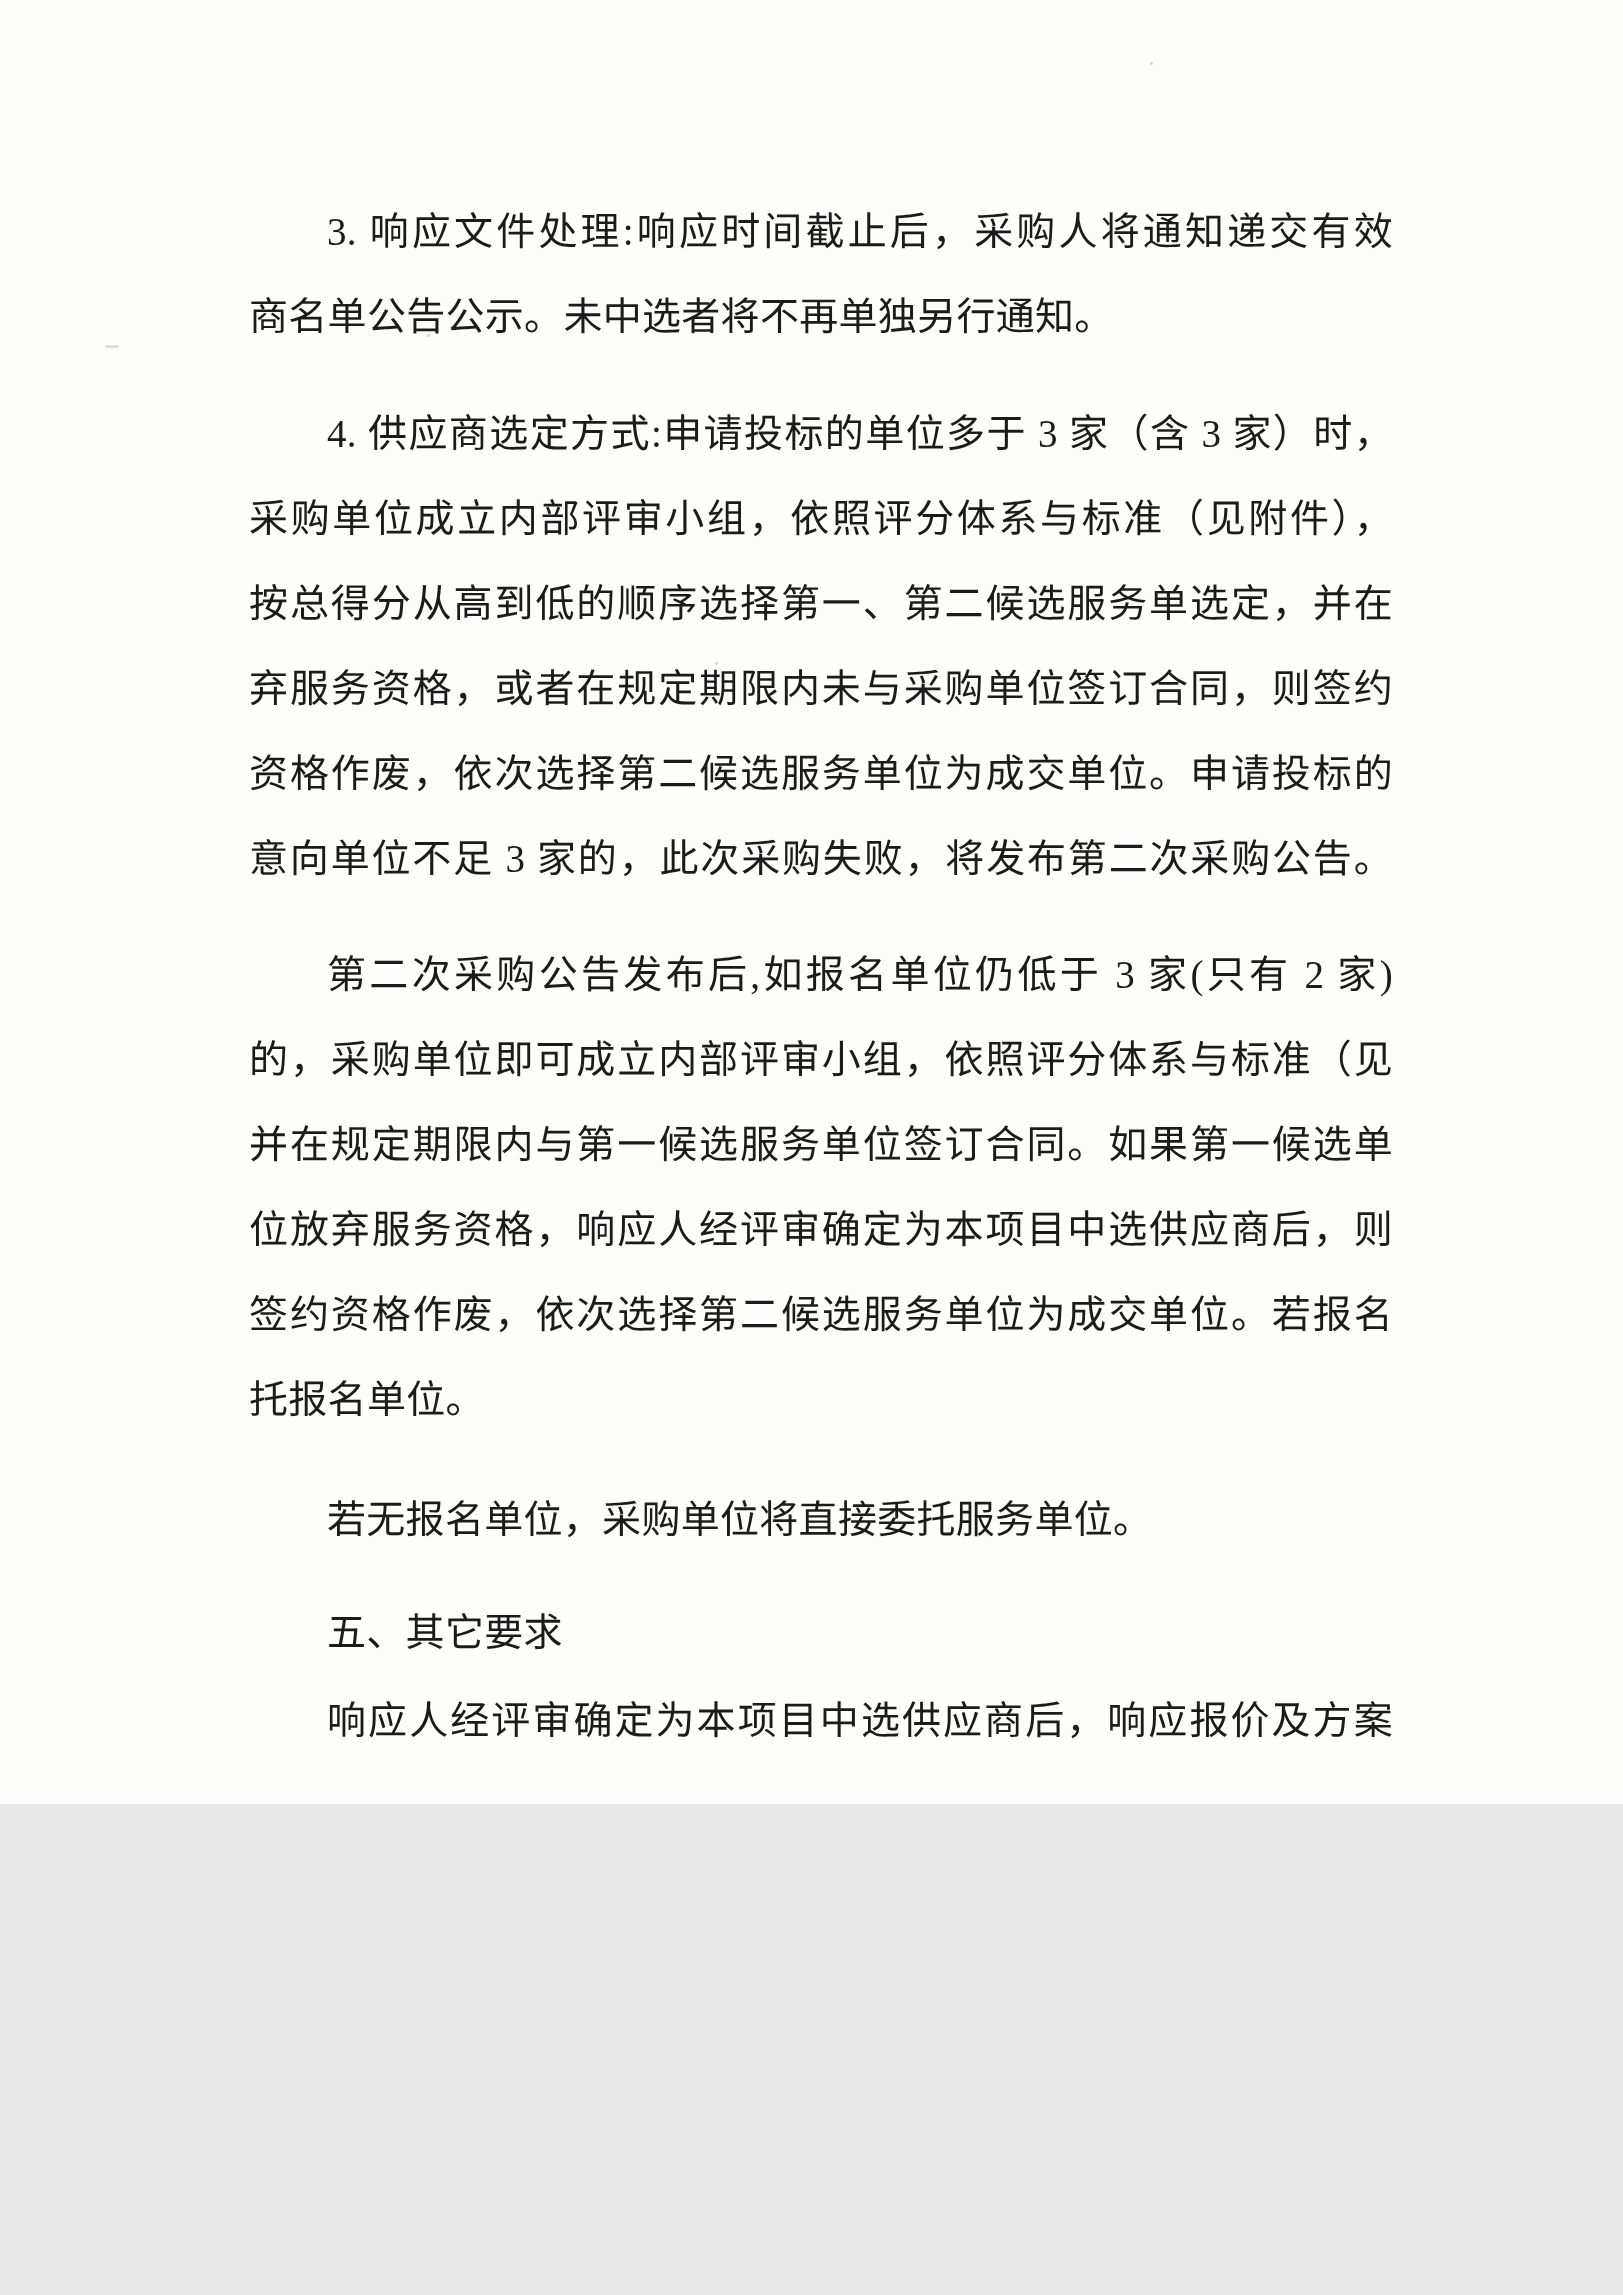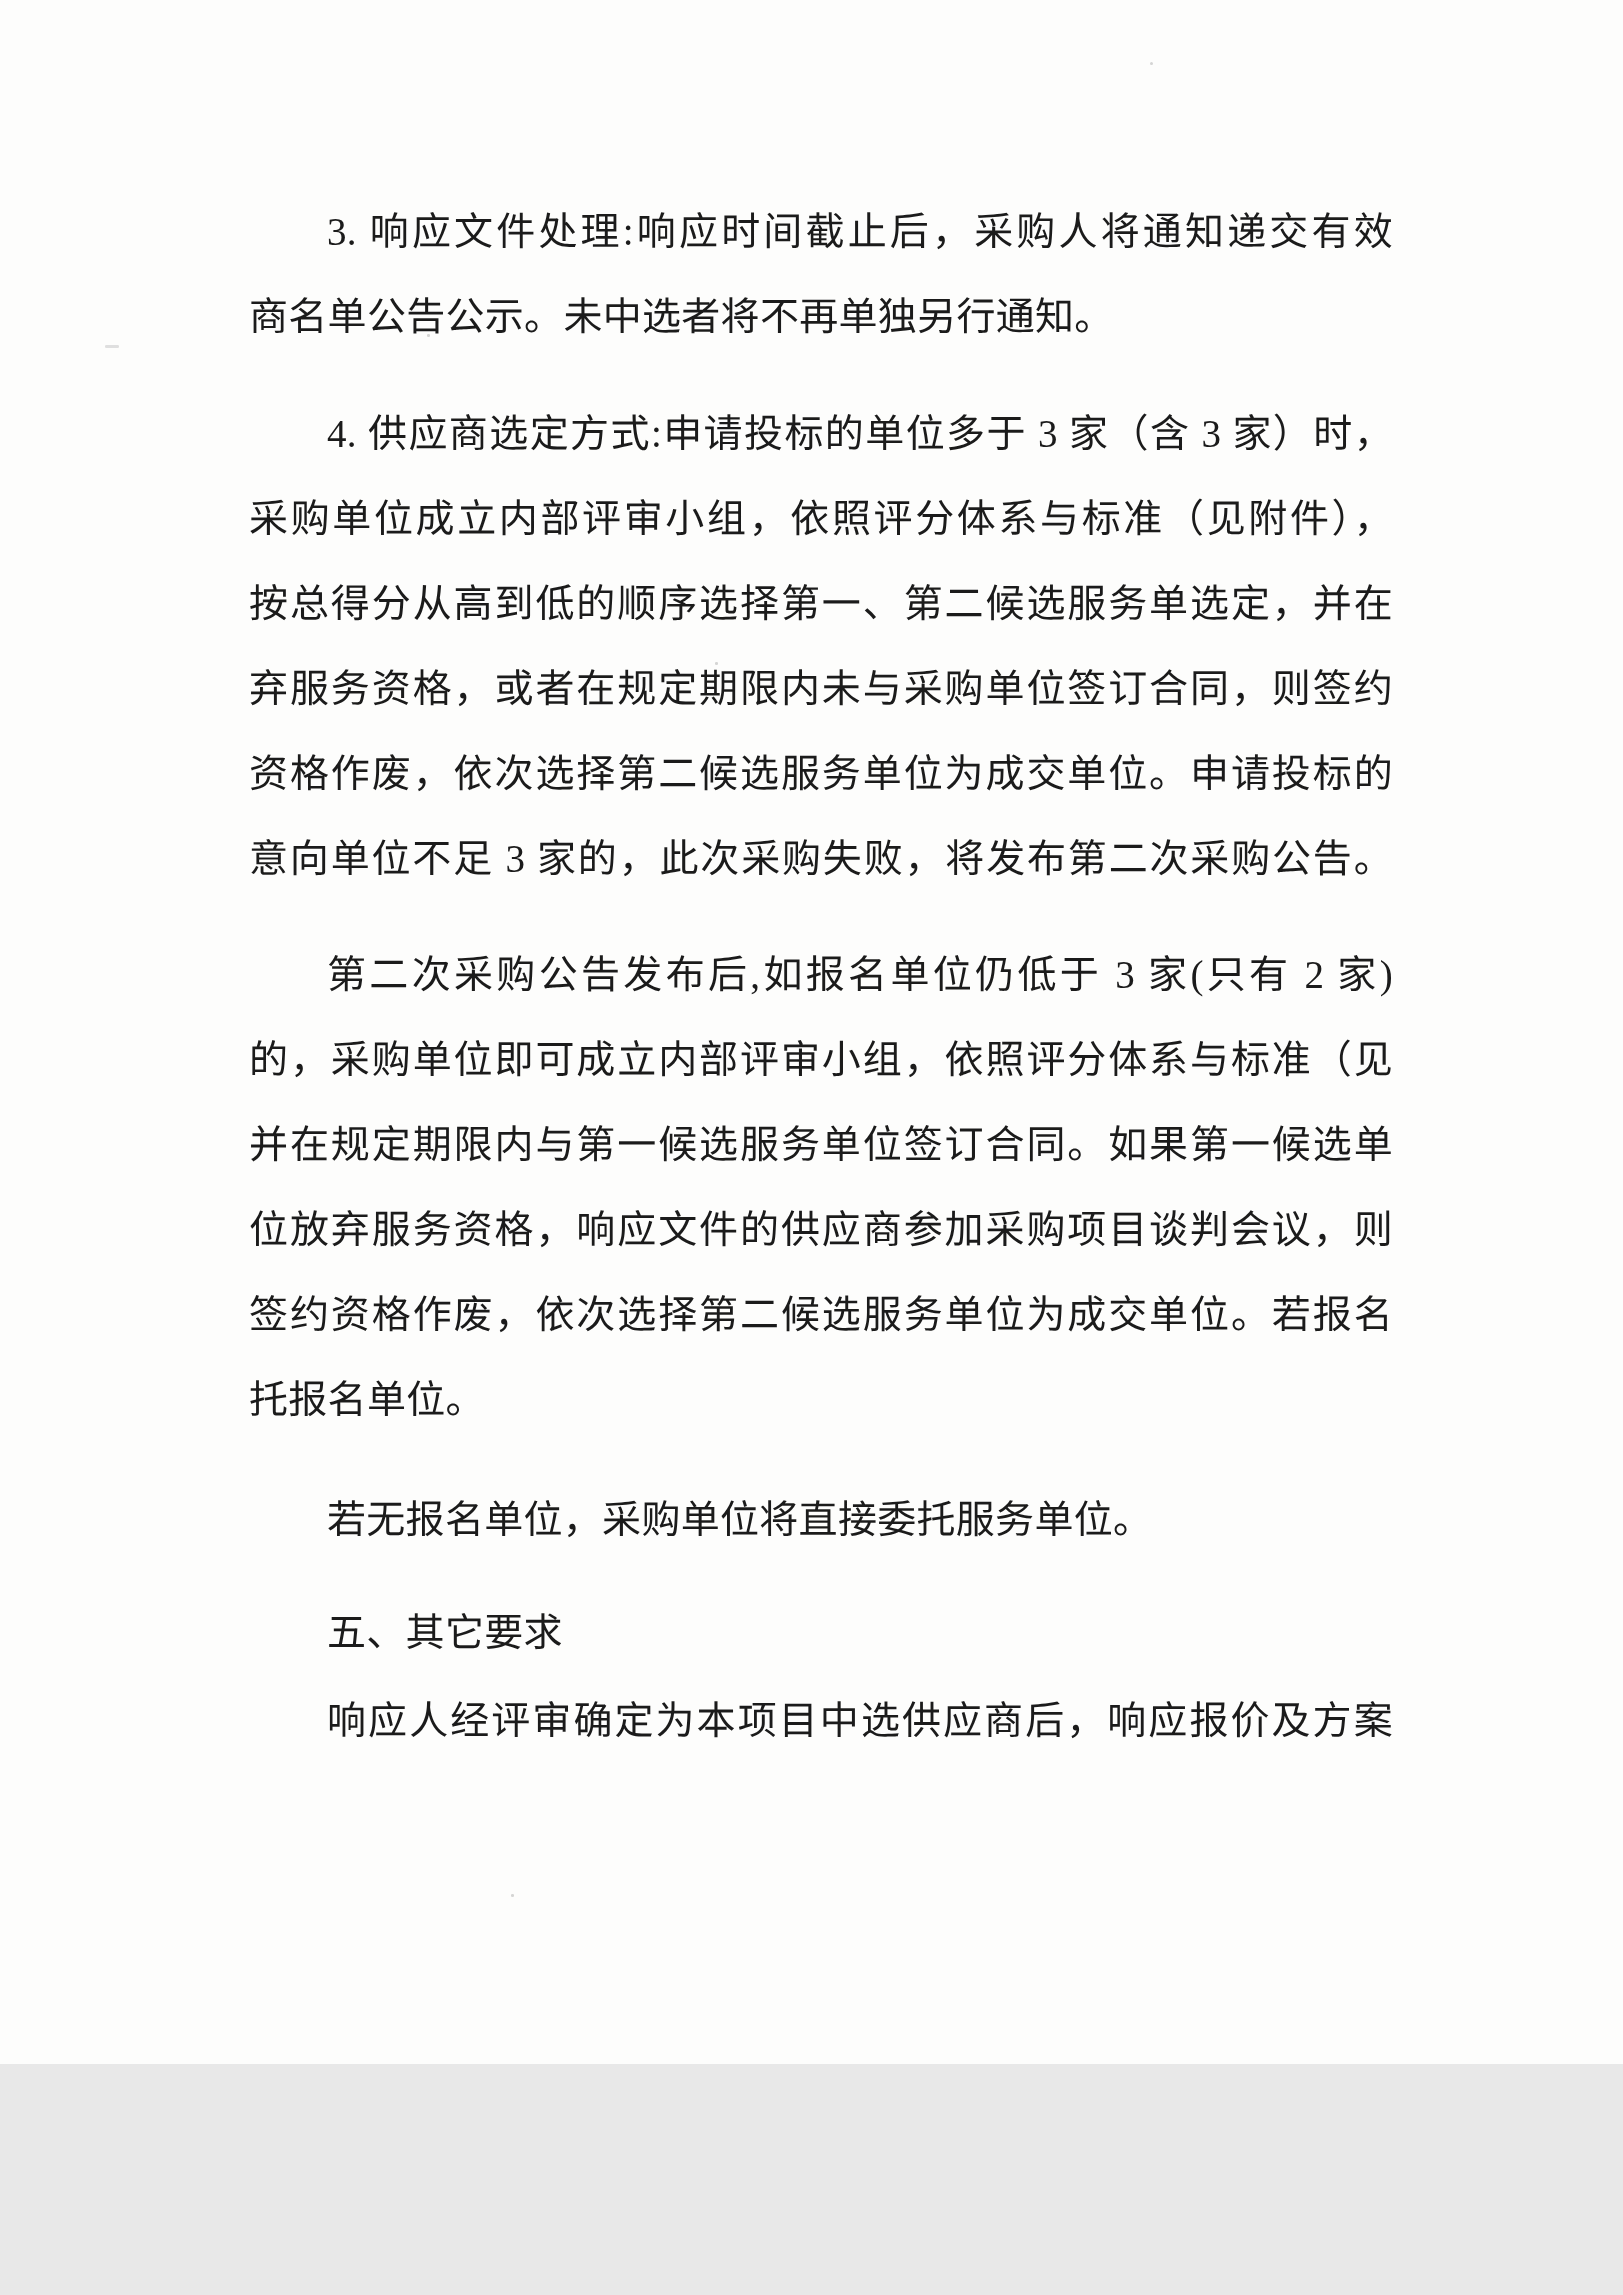--- a/index.html
+++ b/index.html
@@ -4,21 +4,21 @@
 <title>Document</title>
 <style>
   html, body {
     margin: 0;
     padding: 0;
     background: #e8e8e8;
   }
   .page {
     position: relative;
     width: 1623px;
-    height: 2064px;
+    height: 1804px;
     margin: 0 auto;
     background: #fdfdfc;
     overflow: hidden;
     color: #1b1b1b;
     font-family: "Liberation Serif", "DejaVu Serif", serif;
   }
   .textblock {
     position: absolute;
     left: 249px;
     top: 189px;
@@ -72,21 +72,21 @@
       <div class="line">按总得分从高到低的顺序选择第一、第二候选服务单选定，并在</div>
       <div class="line">弃服务资格，或者在规定期限内未与采购单位签订合同，则签约</div>
       <div class="line">资格作废，依次选择第二候选服务单位为成交单位。申请投标的</div>
       <div class="line">意向单位不足 3 家的，此次采购失败，将发布第二次采购公告。</div>
     </div>
 
     <div class="para gap-b">
       <div class="line first">第二次采购公告发布后,如报名单位仍低于 3 家(只有 2 家)</div>
       <div class="line">的，采购单位即可成立内部评审小组，依照评分体系与标准（见</div>
       <div class="line">并在规定期限内与第一候选服务单位签订合同。如果第一候选单</div>
-      <div class="line">位放弃服务资格，响应文件的供应商参加采购项目谈判会议，则</div>
+      <div class="line">位放弃服务资格，响应人经评审确定为本项目中选供应商后，则</div>
       <div class="line">签约资格作废，依次选择第二候选服务单位为成交单位。若报名</div>
       <div class="line short">托报名单位。</div>
     </div>
 
     <div class="para gap-c">
       <div class="line first short">若无报名单位，采购单位将直接委托服务单位。</div>
     </div>
 
     <div class="para gap-d">
       <div class="line first short">五、其它要求</div>

